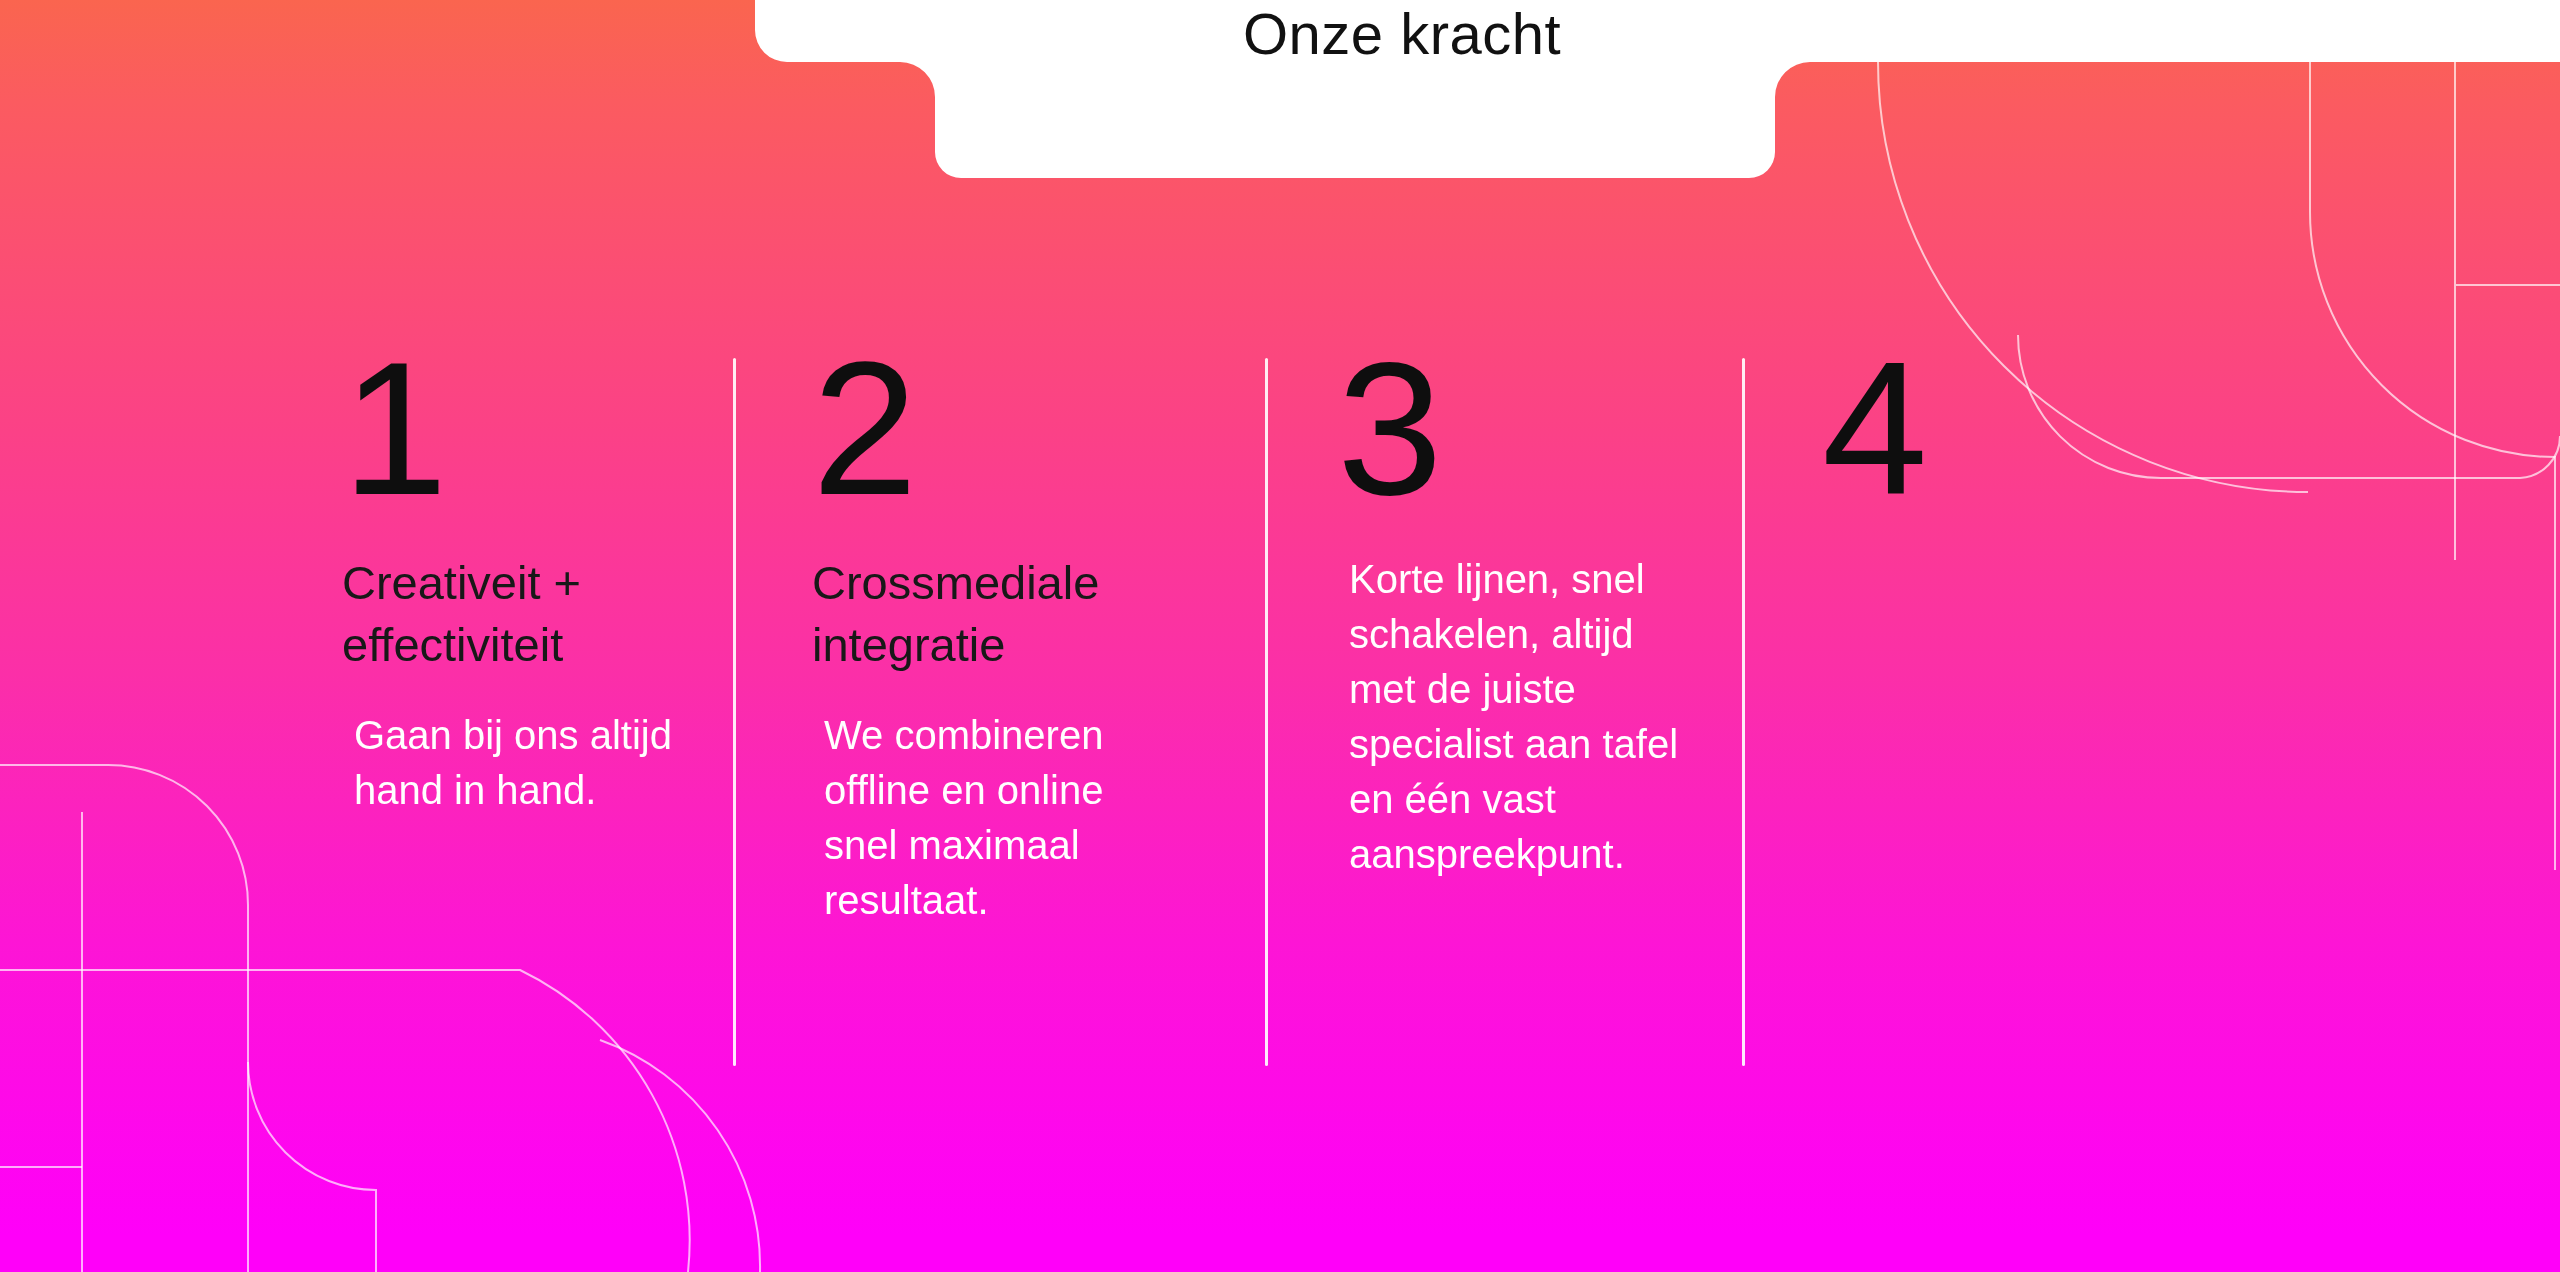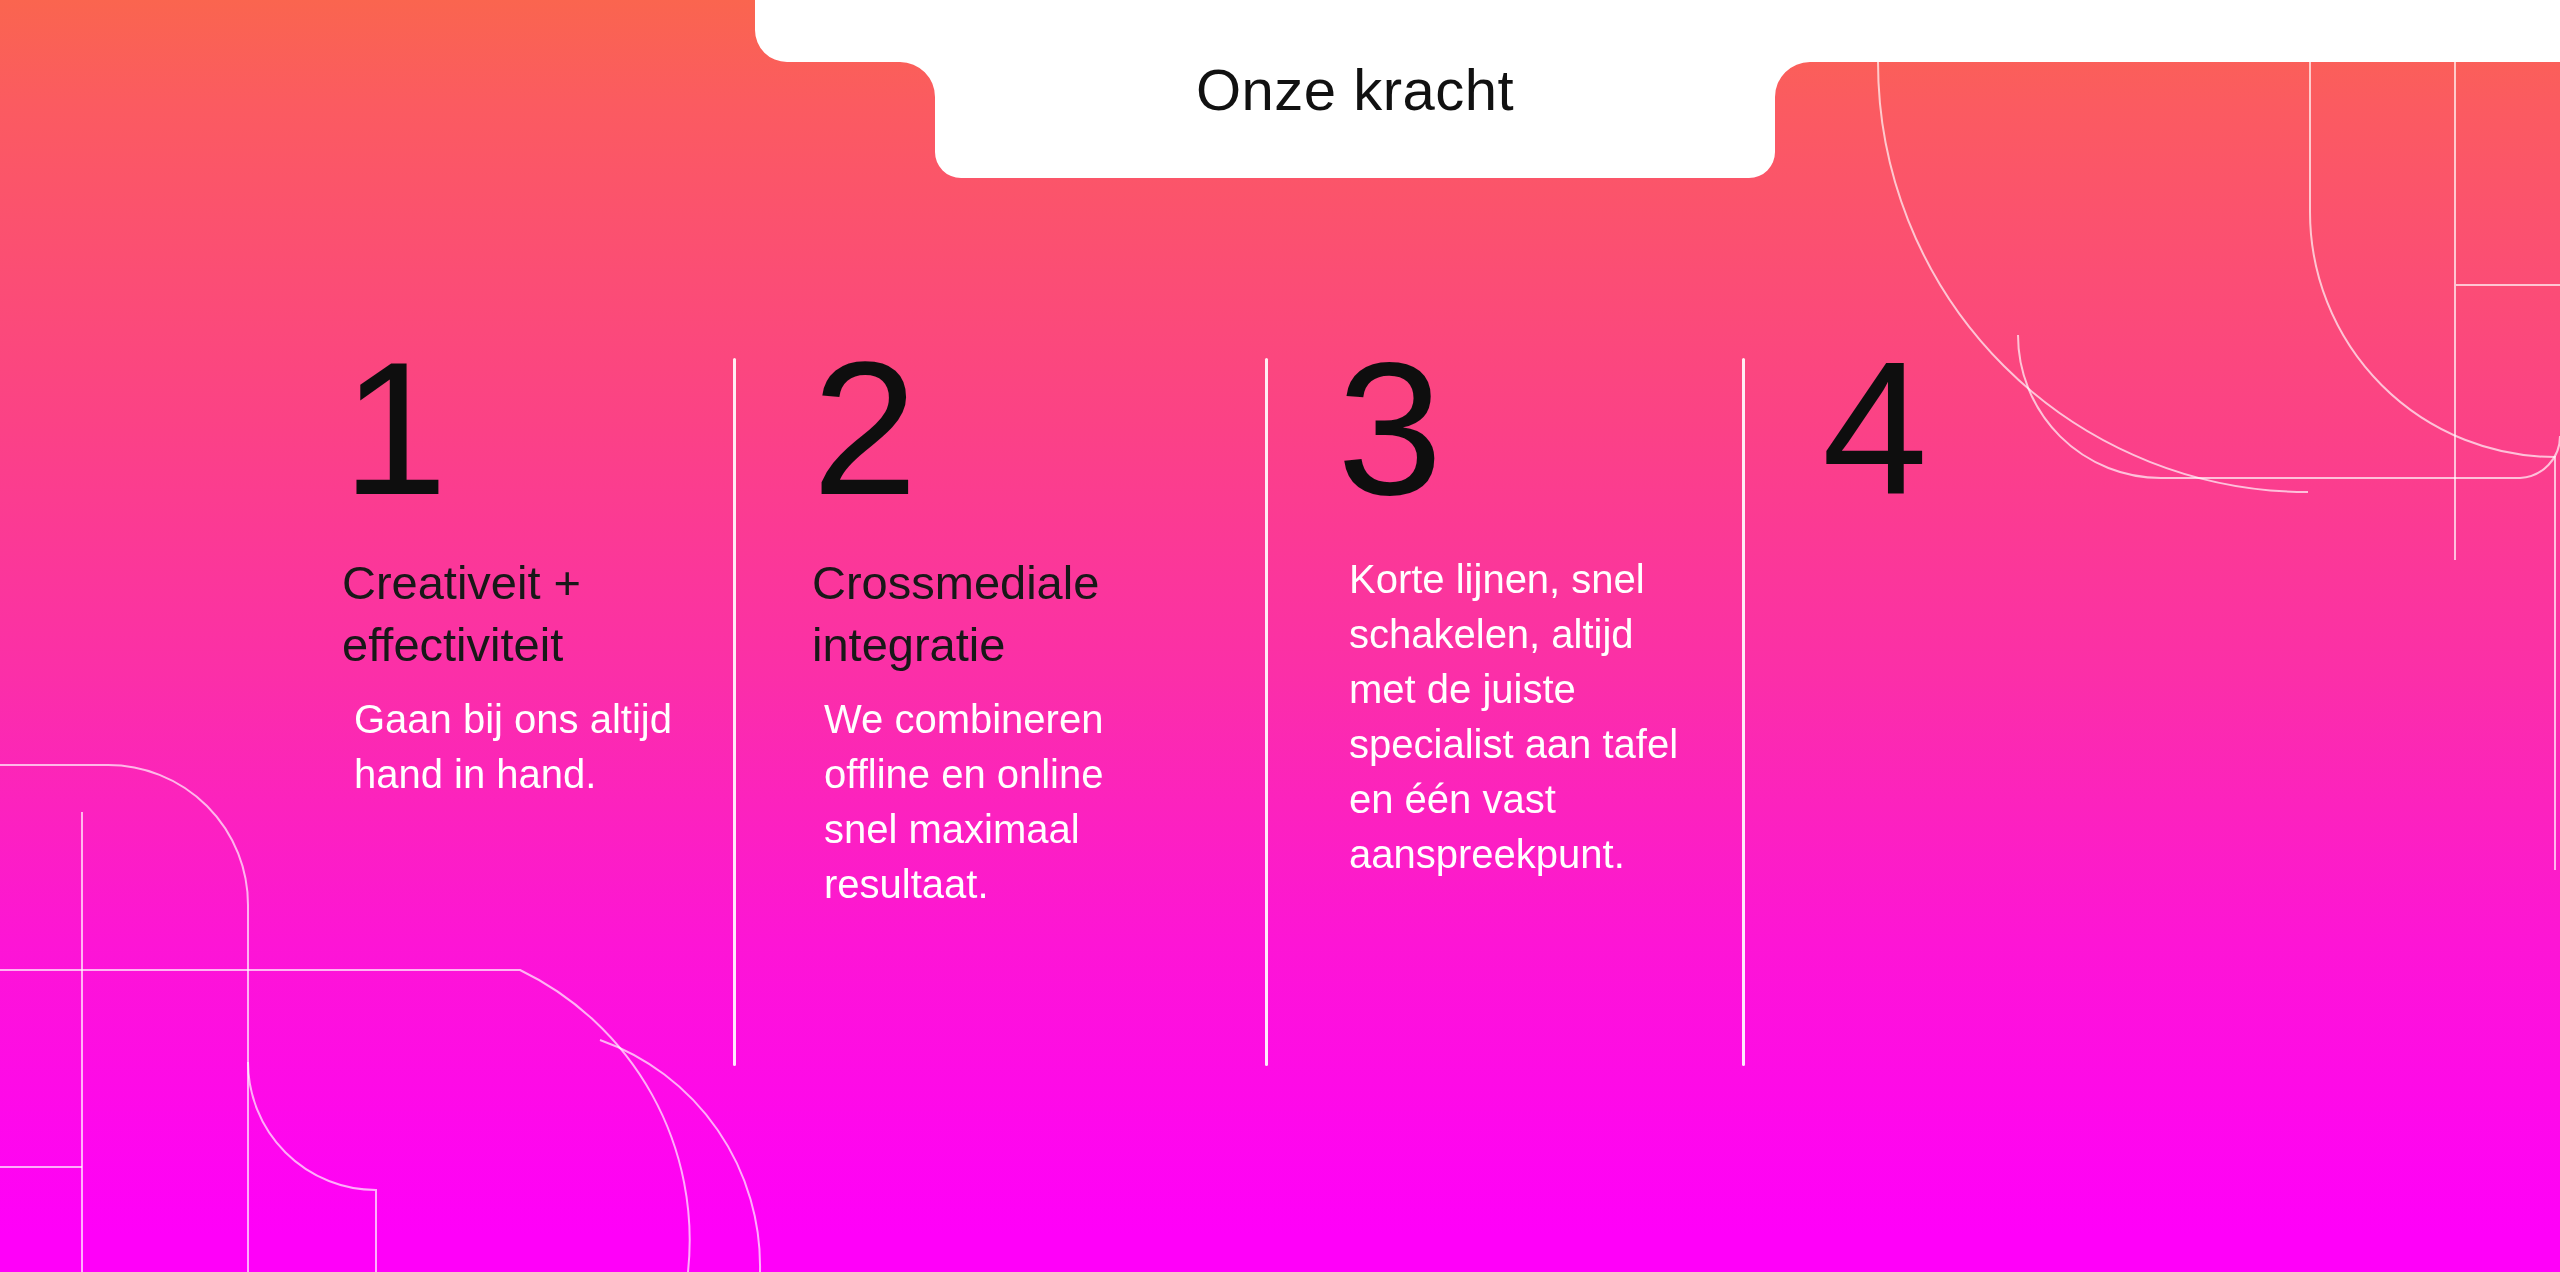--- a/index.html
+++ b/index.html
@@ -16,36 +16,36 @@
       var(--gradient3,#FB2FA8) 53%,
       var(--gradient4,#FD15D5) 74%,
       var(--gradient5,#FF00F9) 97%);
   }
 
   .bg-svg{position:absolute;left:0;top:0;width:2560px;height:1272px;display:block;}
   .pattern path{fill:none;stroke:var(--pattern_line,rgba(255,255,255,0.68));stroke-width:2;}
   .header-shape{fill:var(--tab_bg,#ffffff);}
 
   .header-tab{
-    position:absolute;left:935px;top:0;width:840px;height:178px;
-    display:flex;align-items:center;justify-content:center;
+    position:absolute;left:982px;top:0;width:840px;height:178px;
+    display:flex;align-items:flex-start;justify-content:center;
     box-sizing:border-box;
   }
   .header-tab-label{
     font-size:58px;color:var(--title_text,#111);letter-spacing:0.5px;
   }
 
   .col{position:absolute;top:338px;}
   .col-number{
     font-size:190px;line-height:180px;font-weight:500;
     color:var(--number_text,#0e0e0e);margin:0 0 34px 0;
   }
   .col-heading{
     font-size:47px;line-height:62px;font-weight:500;
-    color:var(--heading_text,#181818);margin:0 0 16px 0;
+    color:var(--heading_text,#181818);margin:0 0 32px 0;
     white-space:pre-line;
   }
   .col-body{
     font-size:40px;line-height:55px;
     color:var(--body_text,#fff);margin:12px;
     white-space:pre-line;
   }
   .col-1{left:342px;width:400px;}
   .col-2{left:812px;width:470px;}
   .col-3{left:1337px;width:420px;}

